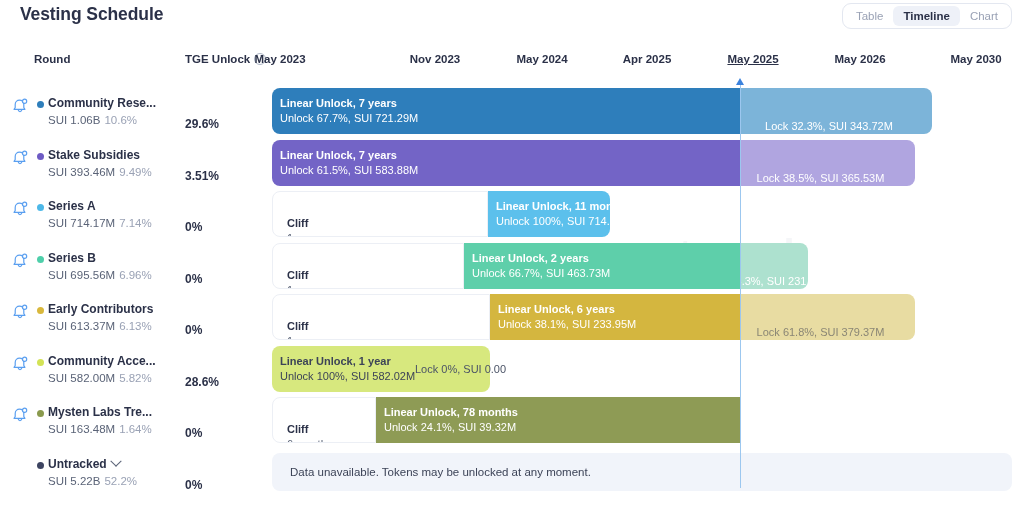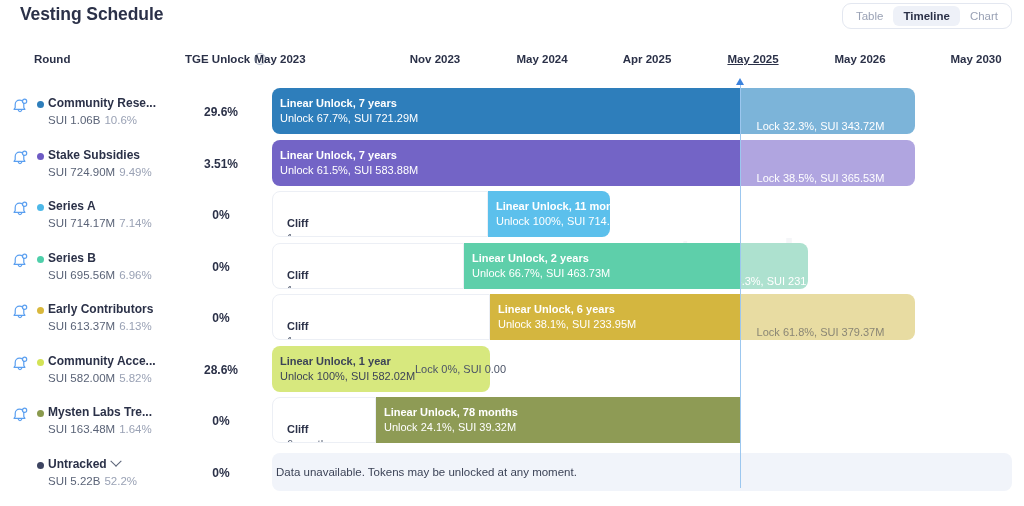--- a/index.html
+++ b/index.html
@@ -92,22 +92,22 @@
     border-right: 1.4px solid #5a6377; border-bottom: 1.4px solid #5a6377;
     transform: rotate(45deg) translate(-2px,-2px); vertical-align: middle;
   }
   .rsub {
     position: absolute; left: 48px; font-size: 11.5px; color: #5a6377;
     white-space: nowrap;
     text-align: right;
   }
   .rsub .pct { color: #9aa2b5; margin-left: 4px; }
   .tge {
-    position: absolute; left: 185px; width: 72px; text-align: center;
-    font-size: 12px; font-weight: bold; color: #2b3148;
+    position: absolute; left: 185px; width: 72px; text-align: left;
+    font-size: 12px; font-weight: bold; color: #2b3148; margin-top: 12px;
   }
   .seg-box {
     position: absolute; top: 0; height: 46px;
     display: flex; flex-direction: column; justify-content: center;
     overflow: hidden;
   }
   .cliff {
     background: #ffffff; border: 1px solid #eceff5;
     border-radius: 8px 0 0 8px;
     padding-left: 14px;
@@ -126,21 +126,21 @@
   .locked .lt { font-size: 11px; line-height: 15px; white-space: nowrap; }
 
   .lock-outside {
     position: absolute; top: 0; height: 46px; display: flex; align-items: center;
     font-size: 11px; color: #4b5366; white-space: nowrap;
   }
 
   .unavailable {
     position: absolute; height: 38px; background: #f1f4fa;
     border-radius: 8px; display: flex; align-items: center;
-    padding-left: 4px; font-size: 11.5px; color: #3c4357;
+    padding-left: 18px; font-size: 11.5px; color: #3c4357;
   }
 
   
   .watermark {
     position: absolute; left: 590px; top: 232px;
     font-size: 40px; font-weight: bold; color: rgba(190,196,210,0.16);
     letter-spacing: 1px; pointer-events: none; z-index: 1;
     font-family: "Liberation Sans", sans-serif;
   }
   .rowlayer { position: relative; z-index: 2; }
@@ -188,33 +188,33 @@
             <circle cx="14.6" cy="5.2" r="2.1" fill="#ffffff" stroke="#5a9ff0" stroke-width="1.2"></circle>
           </svg></div>
         <div class="dot" style="top:13px;background:#2e7ebb"></div>
         <div class="rname" style="top:8px"><span>Community Rese...</span></div>
         <div class="rsub" style="top:26px"><span>SUI 1.06B</span><span class="pct">10.6%</span></div>
         <div class="tge" style="top:17px">29.6%</div>
         <div class="seg-box unlocked" style="left:272px;width:468px;background:#2e7ebb;color:#ffffff;border-radius:8px 0 0 8px">
           <div class="t1">Linear Unlock, 7 years</div>
           <div class="t2">Unlock 67.7%, SUI 721.29M</div>
         </div>
-        <div class="seg-box locked" style="left:740px;width:175px;background:#7cb4d9;color:#ffffff;border-radius:0 8px 8px 0">
+        <div class="seg-box locked" style="left:740px;width:192px;background:#7cb4d9;color:#ffffff;border-radius:0 8px 8px 0">
           <div class="lt">Lock 32.3%, SUI 343.72M</div>
         </div>
       </div>
       <div class="row" style="top: 139.5px; height: 51.5px;">
         <div class="bell" style="top:8px"><svg width="20" height="20" viewBox="0 0 20 20" fill="none">
             <path d="M5.2 8.4a4.3 4.3 0 0 1 8.6 0v3.1l1.1 1.9H4.1l1.1-1.9V8.4z" stroke="#5a9ff0" stroke-width="1.2" stroke-linejoin="round"></path>
             <path d="M8.3 14.2a1.75 1.75 0 0 0 3.4 0" stroke="#5a9ff0" stroke-width="1.2" stroke-linecap="round"></path>
             <circle cx="14.6" cy="5.2" r="2.1" fill="#ffffff" stroke="#5a9ff0" stroke-width="1.2"></circle>
           </svg></div>
         <div class="dot" style="top:13px;background:#6e5bc4"></div>
         <div class="rname" style="top:8px"><span>Stake Subsidies</span></div>
-        <div class="rsub" style="top:26px"><span>SUI 724.90M</span><span class="pct">9.49%</span></div>
+        <div class="rsub" style="top:26px"><span>SUI 393.46M</span><span class="pct">9.49%</span></div>
         <div class="tge" style="top:17px">3.51%</div>
         <div class="seg-box unlocked" style="left:272px;width:468px;background:#7364c6;color:#ffffff;border-radius:8px 0 0 8px">
           <div class="t1">Linear Unlock, 7 years</div>
           <div class="t2">Unlock 61.5%, SUI 583.88M</div>
         </div>
         <div class="seg-box locked" style="left:740px;width:175px;background:#b0a5e0;color:#ffffff;border-radius:0 8px 8px 0">
           <div class="lt">Lock 38.5%, SUI 365.53M</div>
         </div>
       </div>
       <div class="row" style="top: 191px; height: 51.5px;">

